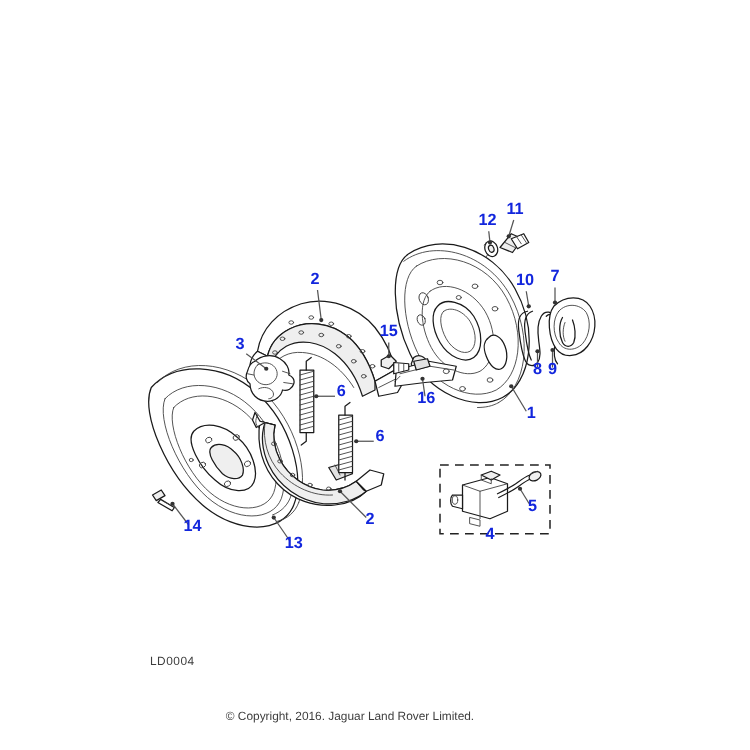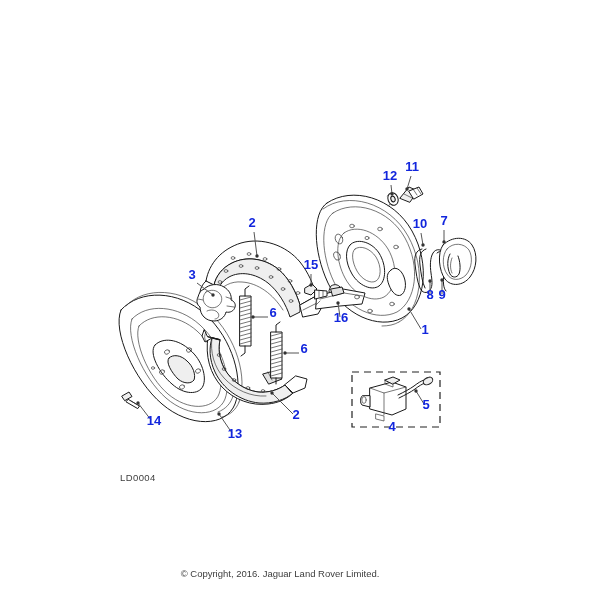--- a/index.html
+++ b/index.html
@@ -38,21 +38,21 @@
   .dashbox { fill: none; stroke: #222222; stroke-width: 1.2; stroke-dasharray: 7 5; }
   .callout {
     font-family: "Liberation Sans", sans-serif;
     font-size: 13px;
     font-weight: bold;
     fill: #1226dd;
   }
   .drawing-id {
     position: absolute;
     left: 120px;
-    top: 472px;
+    top: 524px;
     font-size: 9.5px;
     color: #3d3d3d;
     letter-spacing: 0.4px;
   }
   .copyright {
     position: absolute;
     left: 0;
     top: 568px;
     width: 560px;
     text-align: center;

